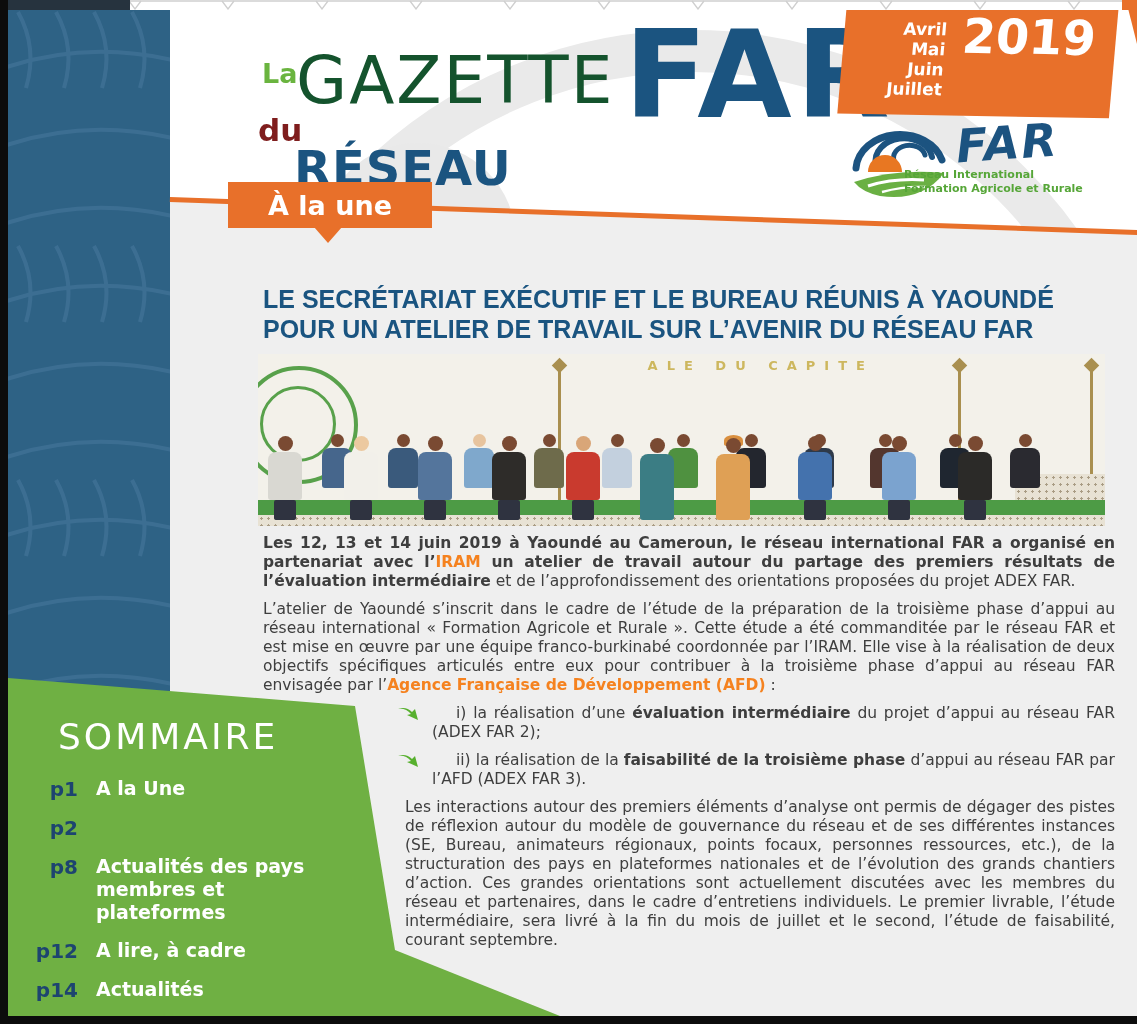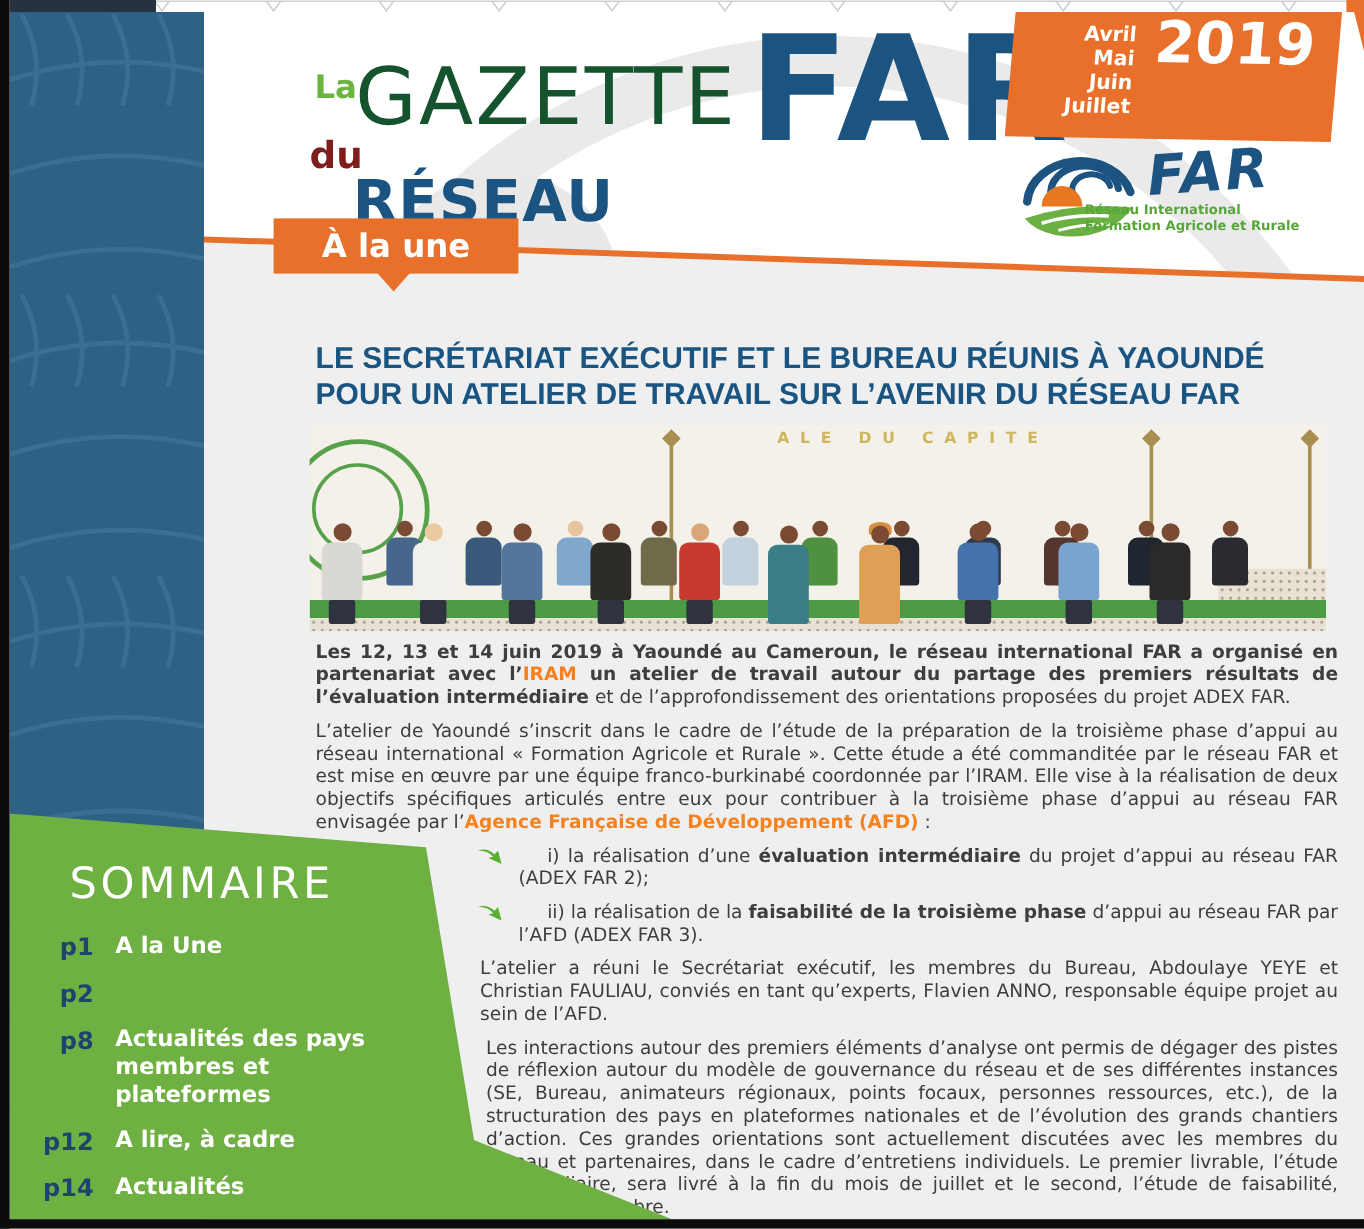--- a/index.html
+++ b/index.html
@@ -304,21 +304,20 @@
 
   <div class="para" id="paragraphs">
       <p class="p-lead"><span class="seg-b">Les 12, 13 et 14 juin 2019 à Yaoundé au Cameroun, le réseau international FAR a organisé en partenariat avec l’</span><span class="seg-o">IRAM</span><span class="seg-b"> un atelier de travail autour du partage des premiers résultats de l’évaluation intermédiaire</span><span class=""> et de l’approfondissement des orientations proposées du projet ADEX FAR.</span></p>
       <p class="p-full"><span class="">L’atelier de Yaoundé s’inscrit dans le cadre de l’étude de la préparation de la troisième phase d’appui au réseau international « Formation Agricole et Rurale ». Cette étude a été commanditée par le réseau FAR et est mise en œuvre par une équipe franco-burkinabé coordonnée par l’IRAM. Elle vise à la réalisation de deux objectifs spécifiques articulés entre eux pour contribuer à la troisième phase d’appui au réseau FAR envisagée par l’</span><span class="seg-o">Agence Française de Développement (AFD)</span><span class=""> :</span></p>
       <p class="p-b1 bullet"><svg class="bullet-arrow" width="24" height="18" viewBox="0 0 24 18">
           <path d="M2,4 Q10,3 15,9 L11,10 L22,15 L19,4 L16,7 Q10,1 2,4 Z" fill="#57b02e"></path>
         </svg><span class="">i) la réalisation d’une </span><span class="seg-b">évaluation intermédiaire</span><span class=""> du projet d’appui au réseau FAR (ADEX FAR 2);</span></p>
       <p class="p-b1 bullet"><svg class="bullet-arrow" width="24" height="18" viewBox="0 0 24 18">
           <path d="M2,4 Q10,3 15,9 L11,10 L22,15 L19,4 L16,7 Q10,1 2,4 Z" fill="#57b02e"></path>
         </svg><span class="">ii) la réalisation de la </span><span class="seg-b">faisabilité de la troisième phase</span><span class=""> d’appui au réseau FAR par l’AFD (ADEX FAR 3).</span></p>
-      <p class="p-i2"><span class="">L’atelier a réuni le Secrétariat exécutif, les membres du Bureau, Abdoulaye YEYE et Christian FAULIAU, conviés en tant qu’experts, Flavien ANNO, responsable équipe projet au sein de l’AFD.</span></p>
       <p class="p-i3"><span class="">Les interactions autour des premiers éléments d’analyse ont permis de dégager des pistes de réflexion autour du modèle de gouvernance du réseau et de ses différentes instances (SE, Bureau, animateurs régionaux, points focaux, personnes ressources, etc.), de la structuration des pays en plateformes nationales et de l’évolution des grands chantiers d’action. Ces grandes orientations sont actuellement discutées avec les membres du réseau et partenaires, dans le cadre d’entretiens individuels. Le premier livrable, l’étude intermédiaire, sera livré à la fin du mois de juillet et le second, l’étude de faisabilité, courant septembre.</span></p>
     </div>
 </div>
 
 <div class="abs sommaire">
   <h2>SOMMAIRE</h2>
   <div id="som-list">
       <div class="som-item">
         <div class="som-page">p1</div>
         <div class="som-label">A la Une</div>

